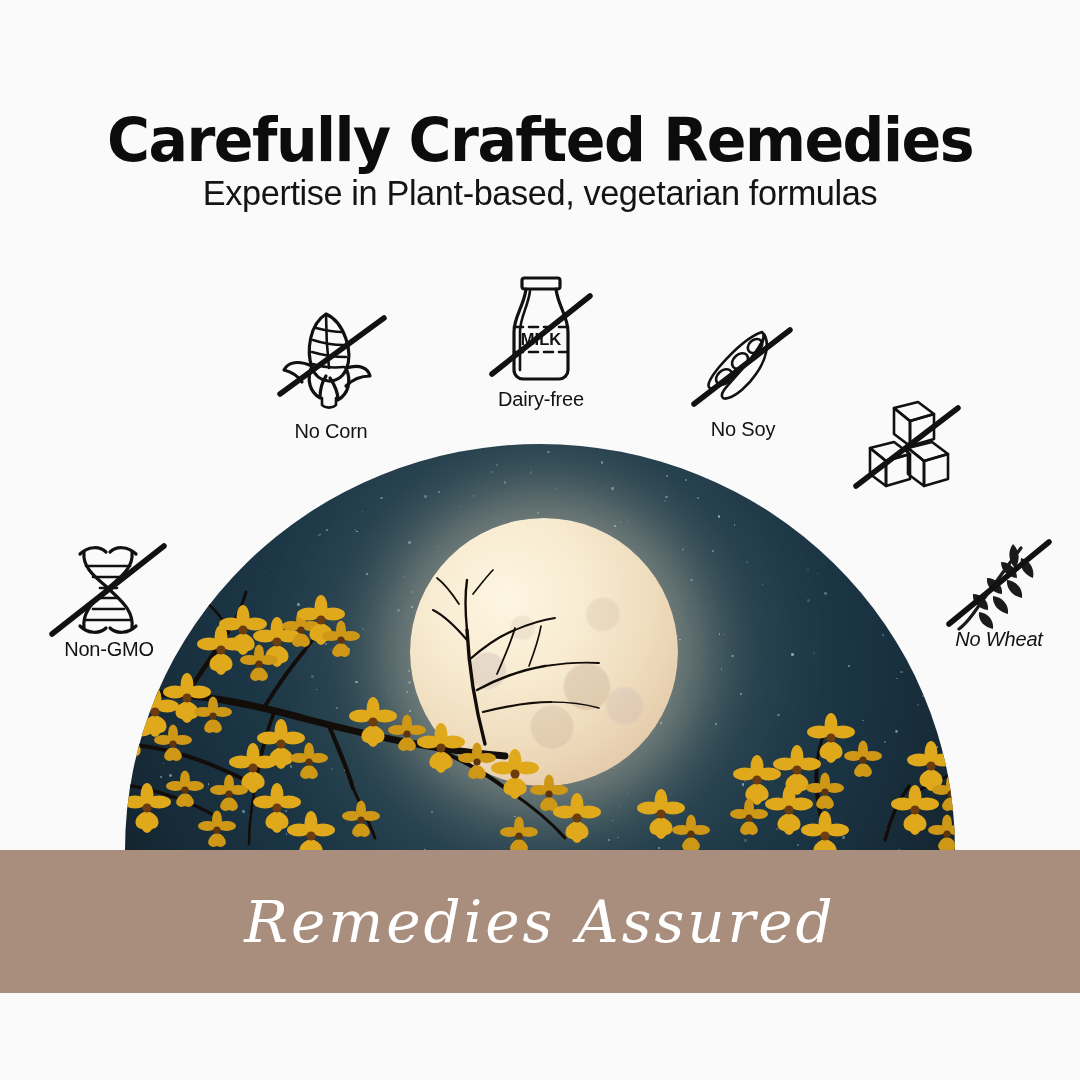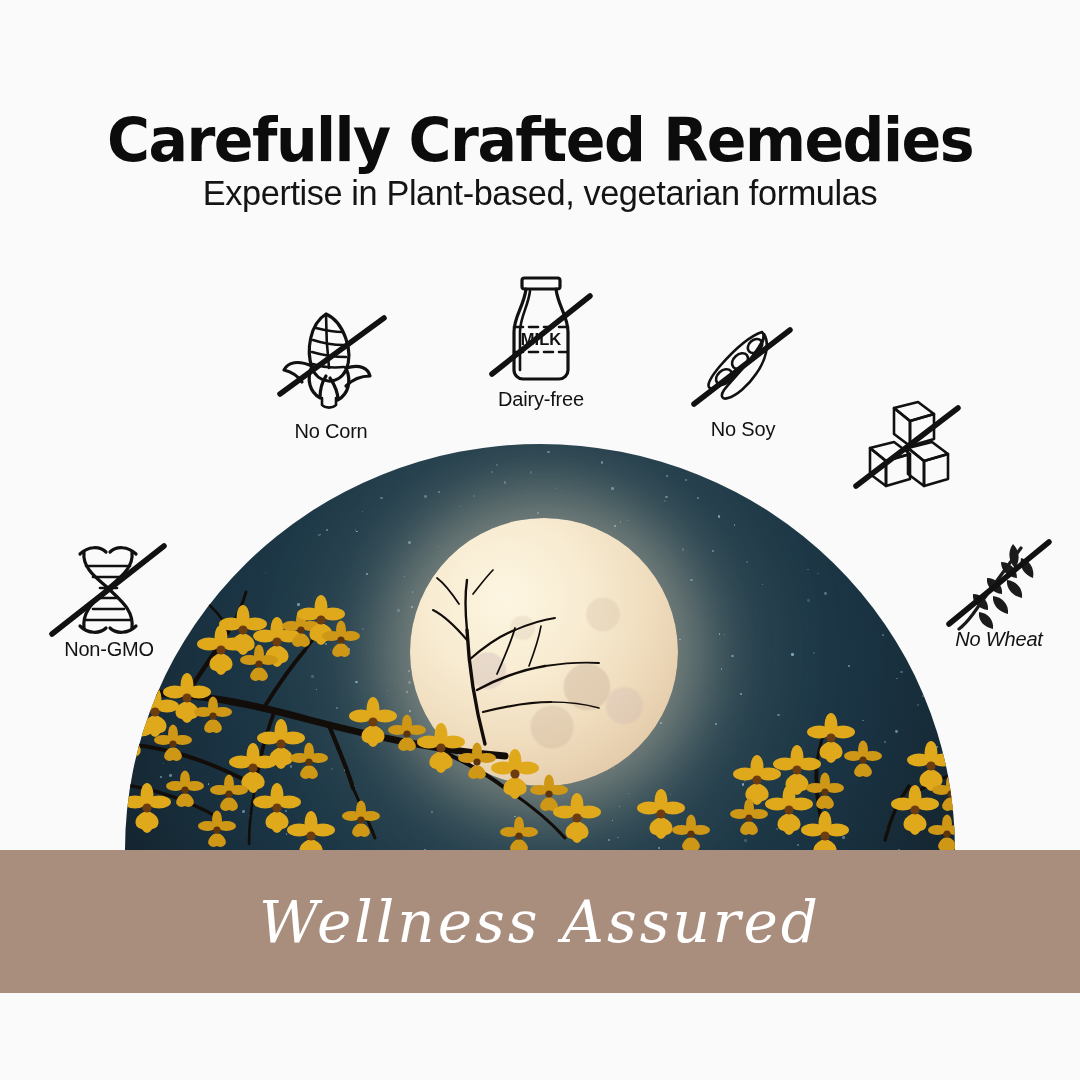--- a/index.html
+++ b/index.html
@@ -574,16 +574,16 @@
           <line x1="45" y1="69" x2="76" y2="69"></line>
           <line x1="38" y1="80" x2="82" y2="80"></line>
         </g>
         <line x1="4" y1="94" x2="116" y2="6" class="st"></line>
       </svg>
     </div>
     <div class="lbl" style="top:98px;">Non-GMO</div>
   </div>
 
   <div class="band">
-    <div class="band-text">Wellness Assured</div>
+    <div class="band-text">Remedies Assured</div>
   </div>
 
 </div>
 
 </body></html>

